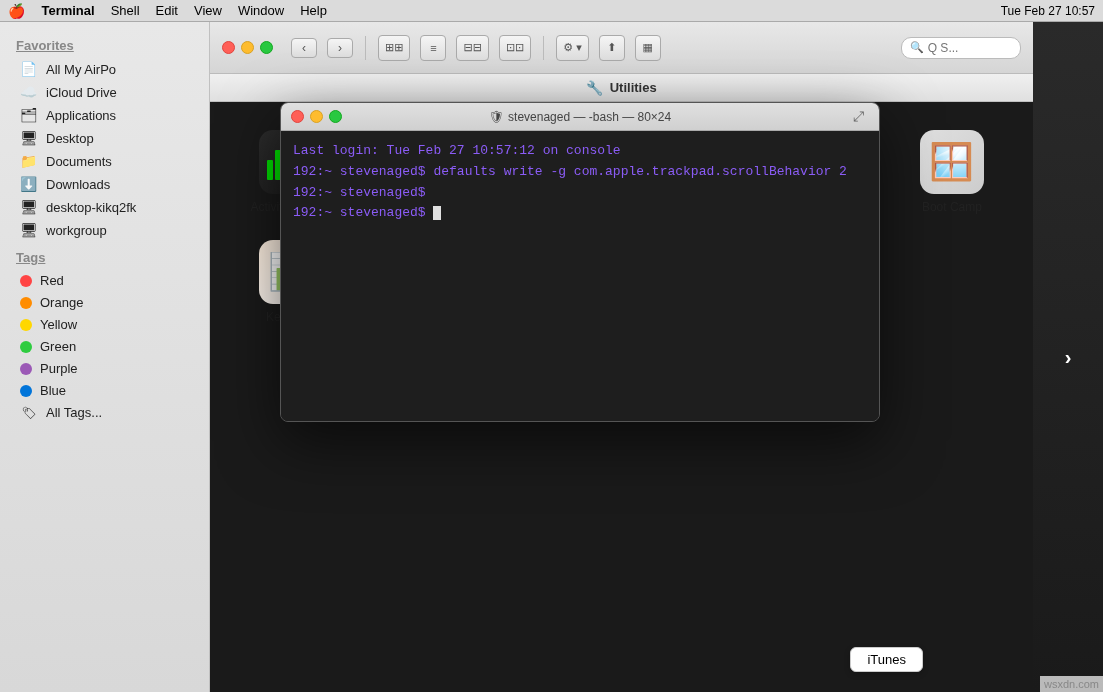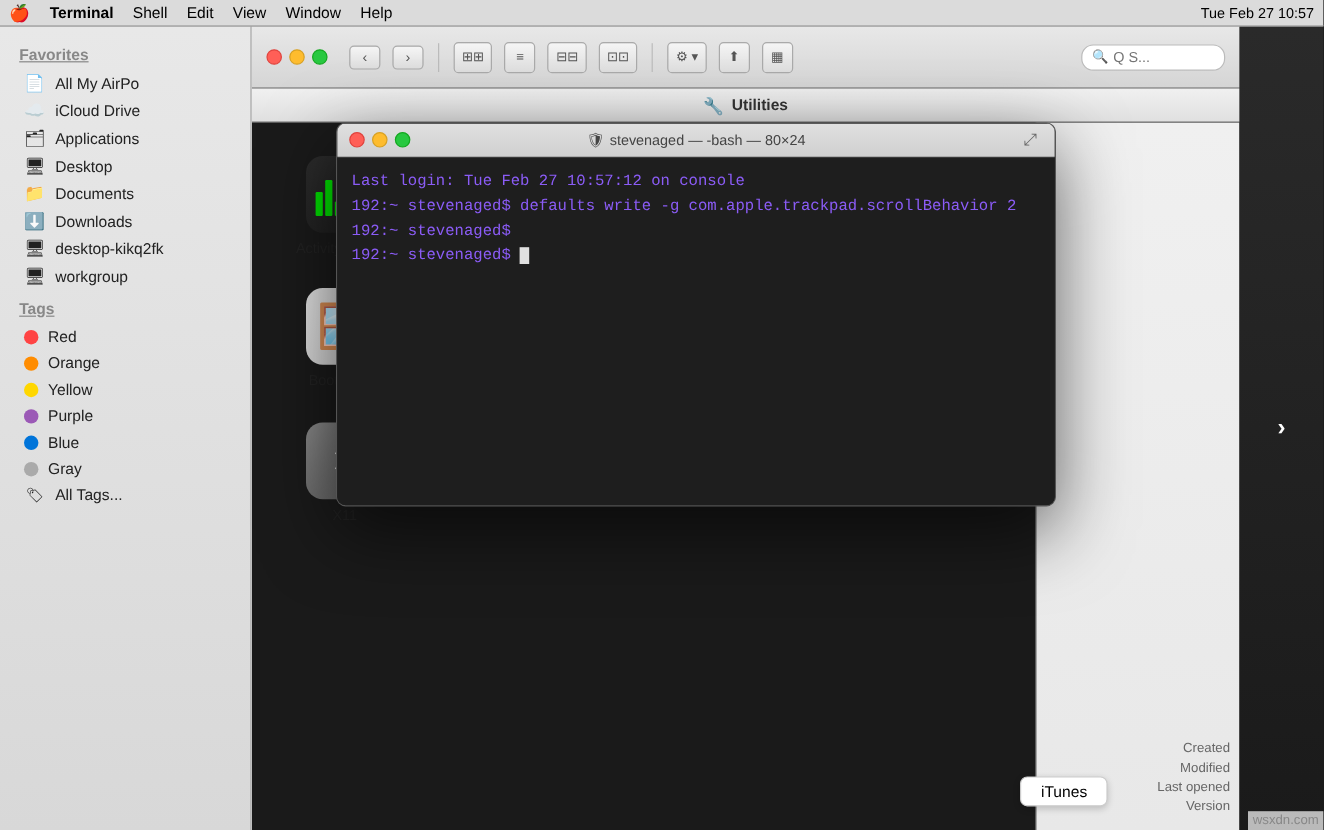--- a/index.html
+++ b/index.html
@@ -520,30 +520,30 @@
     </div>
     <div class="sidebar-item">
       <span class="tag-dot" style="background:#ff8c00;"></span>
       <span>Orange</span>
     </div>
     <div class="sidebar-item">
       <span class="tag-dot" style="background:#ffd700;"></span>
       <span>Yellow</span>
     </div>
     <div class="sidebar-item">
+      <span class="tag-dot" style="background:#2ecc40;"></span>
+      <span>Green</span>
+    </div>
+    <div class="sidebar-item">
       <span class="tag-dot" style="background:#9b59b6;"></span>
       <span>Purple</span>
     </div>
     <div class="sidebar-item">
       <span class="tag-dot" style="background:#0074d9;"></span>
       <span>Blue</span>
-    </div>
-    <div class="sidebar-item">
-      <span class="tag-dot" style="background:#aaaaaa;"></span>
-      <span>Gray</span>
     </div>
     <div class="sidebar-item">
       <span class="icon" style="font-size:12px;">🏷</span>
       <span>All Tags...</span>
     </div>
   </div>
 
   <div class="finder-main">
 
     <div class="finder-toolbar">
@@ -638,36 +638,20 @@
           <span class="file-label">VoiceOver Utility</span>
         </div>
 
         <div class="file-item">
           <div class="file-icon" style="background:linear-gradient(135deg,#888,#555);border-radius:14px;font-size:28px;color:white;display:flex;align-items:center;justify-content:center;">✕</div>
           <span class="file-label">X11</span>
         </div>
 
       </div>
 
-      <div class="right-panel">
-        <div class="right-panel-bottom">
-          <div class="right-panel-row">
-            <span>Created</span>
-          </div>
-          <div class="right-panel-row">
-            <span>Modified</span>
-          </div>
-          <div class="right-panel-row">
-            <span>Last opened</span>
-          </div>
-          <div class="right-panel-row">
-            <span>Version</span>
-          </div>
-        </div>
-      </div>
     </div>
   </div>
 
   <div class="dark-right-panel">
     <div class="dark-arrow">›</div>
   </div>
 
   <div class="terminal-window">
     <div class="terminal-titlebar">
       <div class="terminal-controls">

